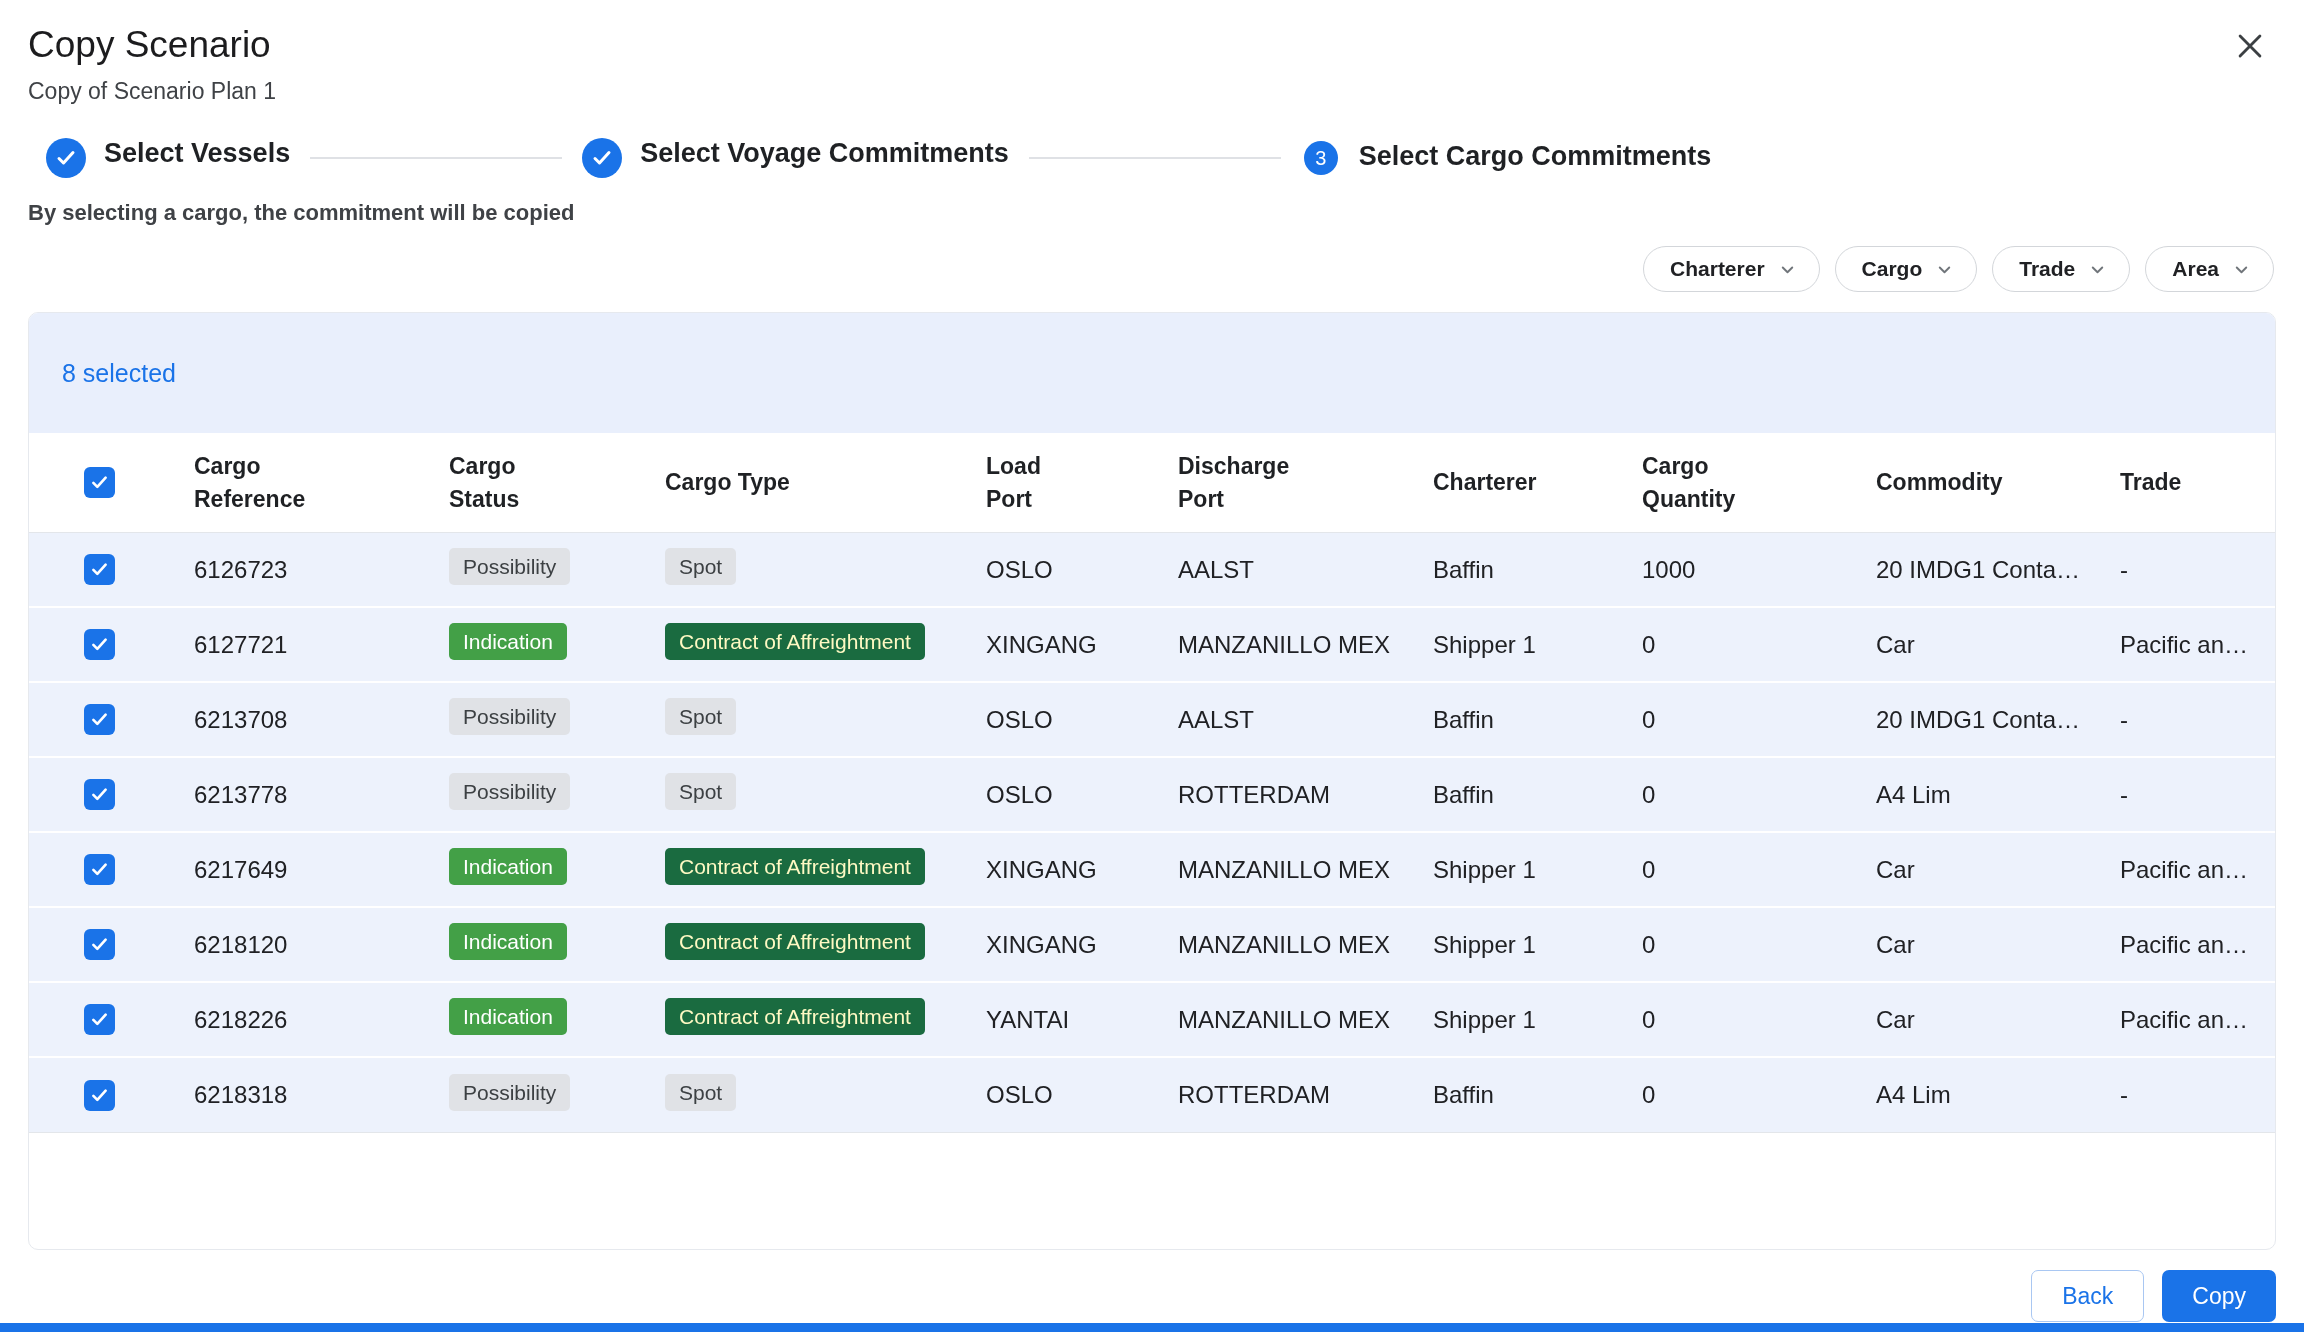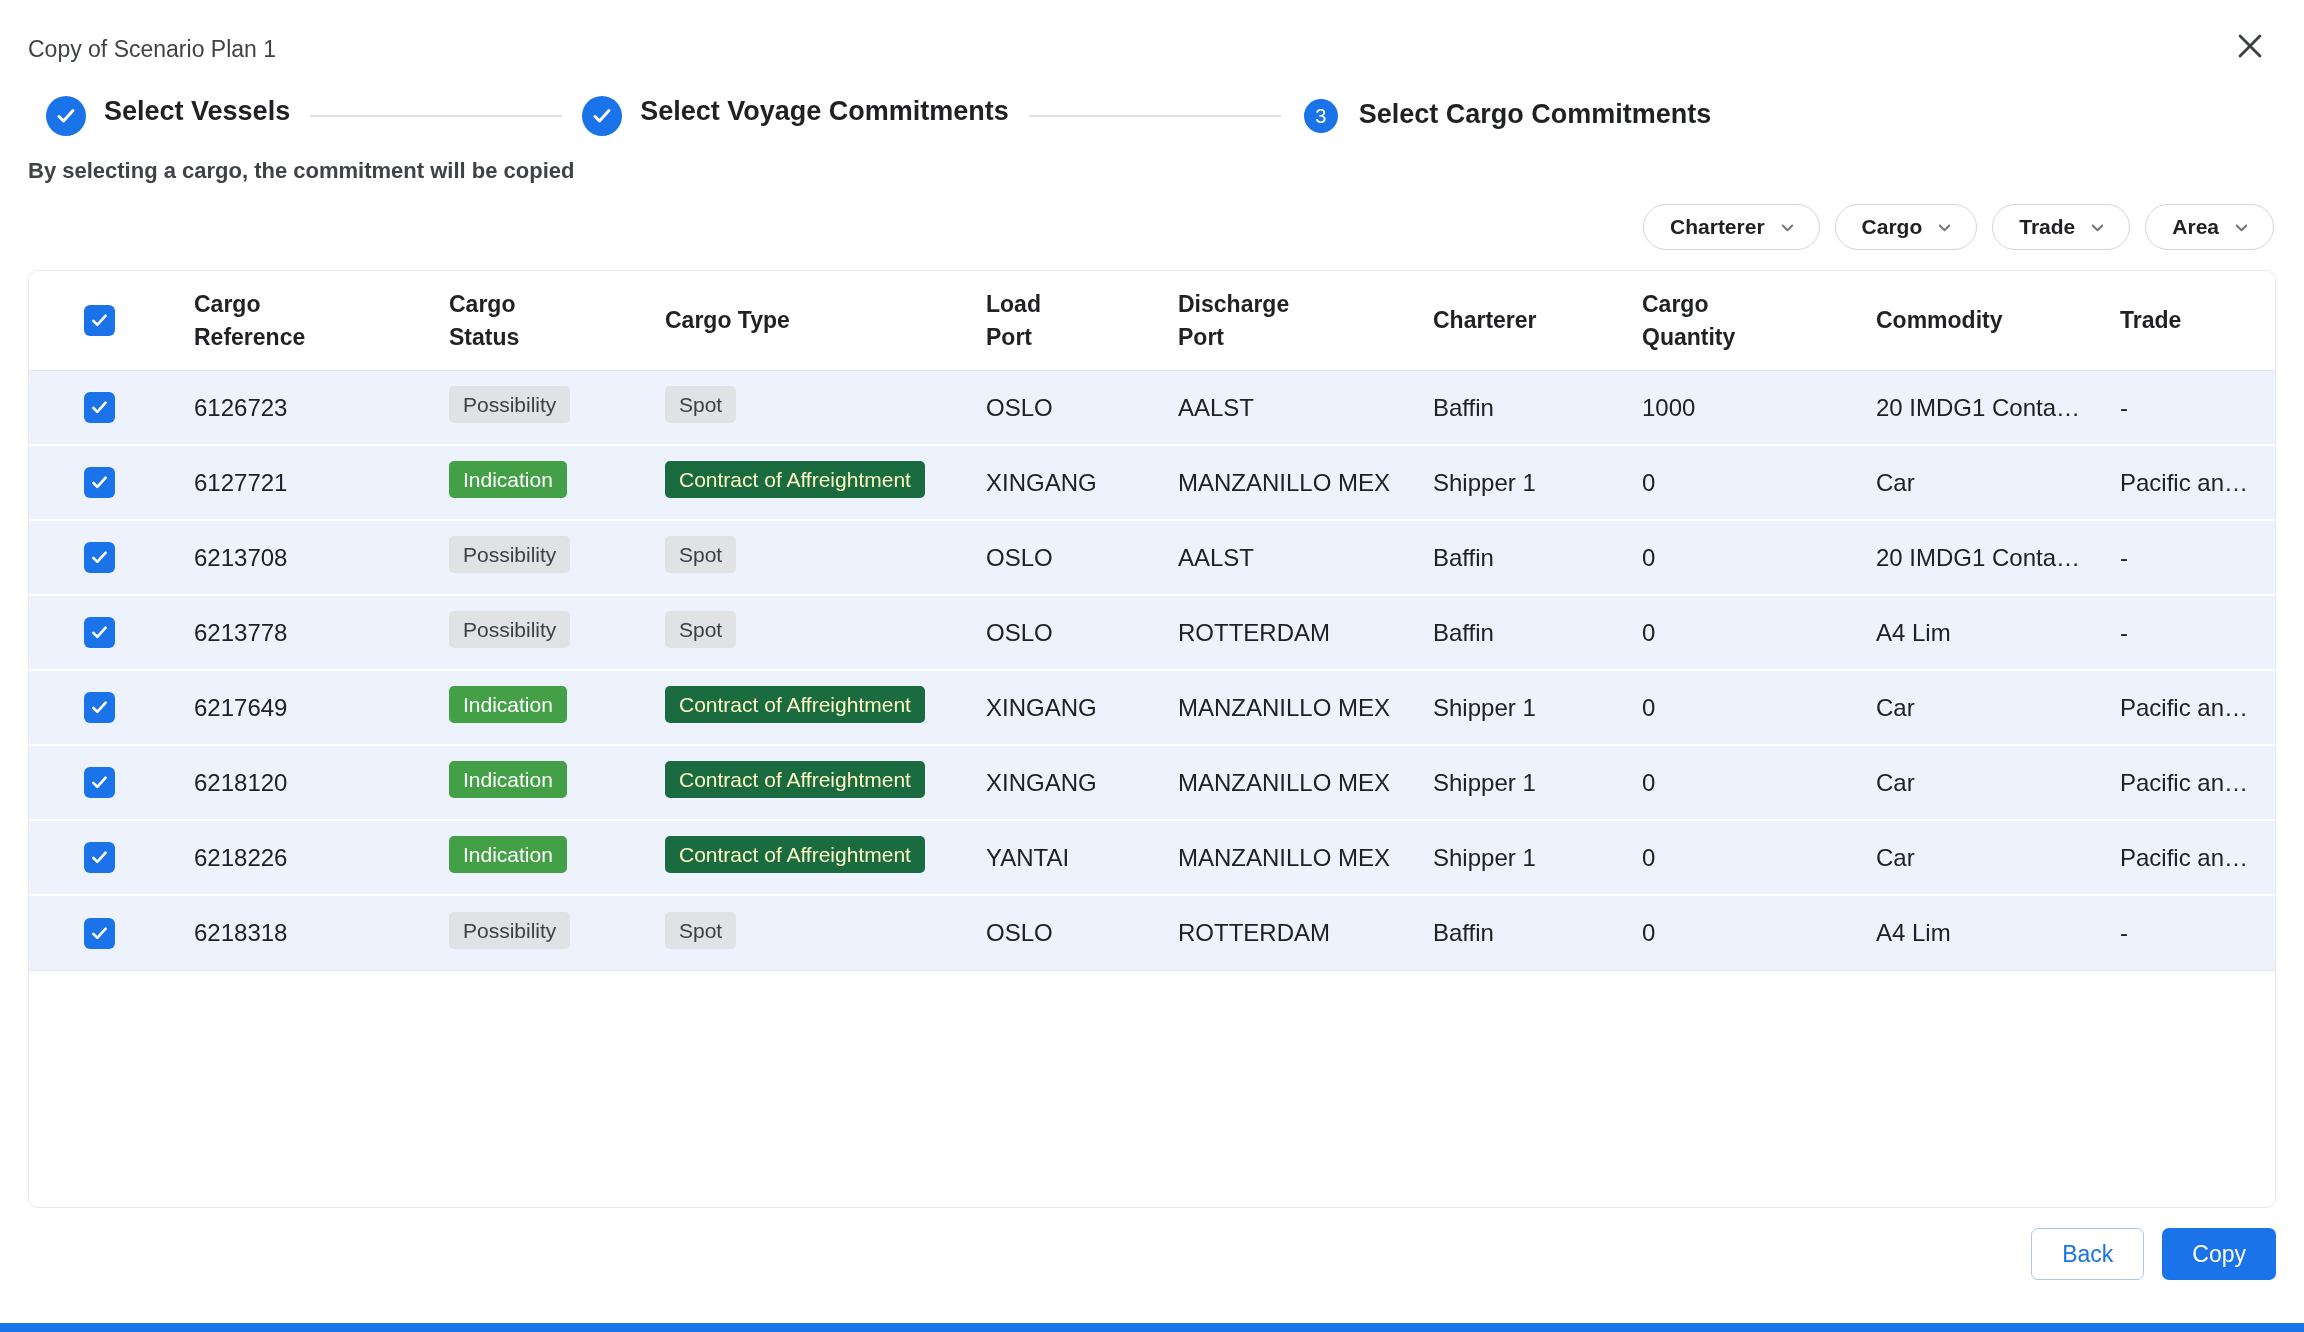--- a/index.html
+++ b/index.html
@@ -94,20 +94,21 @@
     font-family:inherit;font-size:23px;font-weight:500;
   }
   .btn-back{background:#fff;border:1px solid #a9c7f2;color:var(--accent);}
   .btn-copy{background:var(--accent);border:none;color:#fff;}
   .bottom-bar{position:absolute;left:0;bottom:0;width:100%;height:9px;background:var(--footer-bar);}
 </style>
 </head>
 <body>
 
 <div class="dialog-header">
+  <h1 class="dialog-title">Copy Scenario</h1>
   <div class="dialog-subtitle">Copy of Scenario Plan 1</div>
   <button class="close-btn">
     <svg viewBox="0 0 24 24" fill="none" stroke="#3c4043" stroke-width="2" stroke-linecap="round">
       <path d="M5 5 L19 19 M19 5 L5 19"></path>
     </svg>
   </button>
 </div>
 
 <div class="stepper">
   <div class="step">
@@ -157,20 +158,23 @@
   </button>
   <button class="pill">
     <span>Area</span>
     <svg viewBox="0 0 24 24" fill="none" stroke="#70757a" stroke-width="2.4" stroke-linecap="round" stroke-linejoin="round">
         <path d="M6 9.5 L12 15.5 L18 9.5"></path>
       </svg>
   </button>
 </div>
 
 <div class="table-container">
+  <div class="selected-band">
+    <span>8 selected</span>
+  </div>
 
   <div class="thead-row">
     <div class="cell cell-check">
       <span class="checkbox">
         <svg viewBox="0 0 24 24" fill="none" stroke="#ffffff" stroke-width="3" stroke-linecap="round" stroke-linejoin="round">
             <path d="M5 12.5 L9.5 17 L19 6.5"></path>
           </svg>
       </span>
     </div>
     <div class="cell th">Cargo

